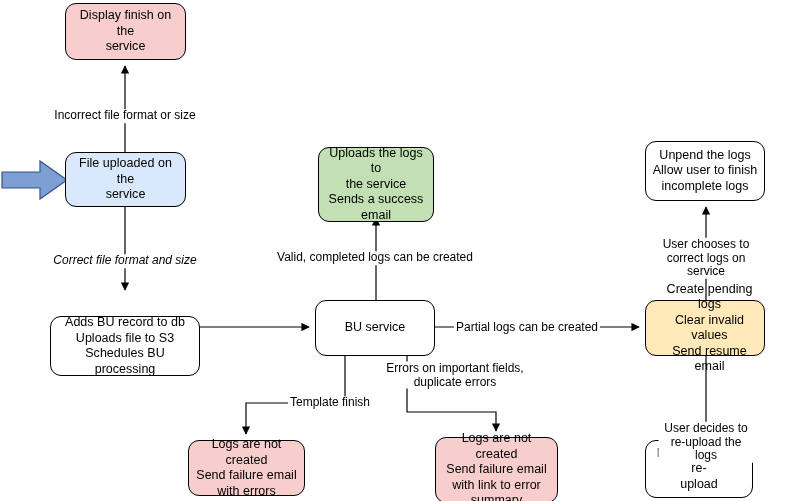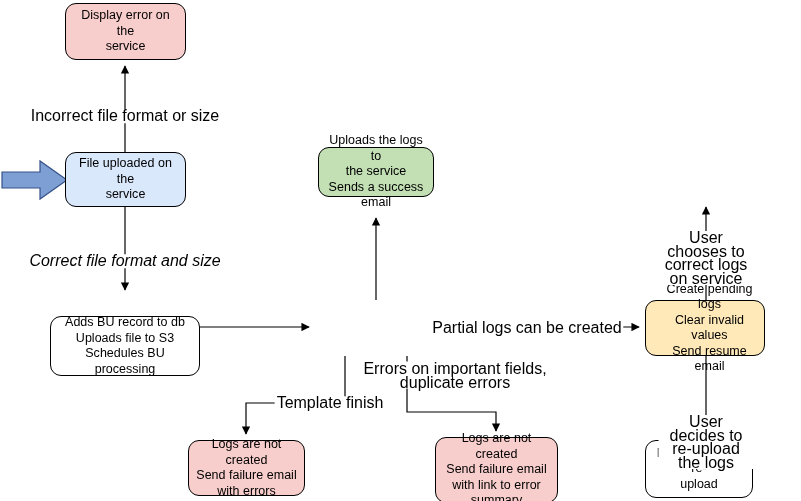--- a/index.html
+++ b/index.html
@@ -35,21 +35,21 @@
     text-align: center;
     color: #000000;
     font-size: 12.5px;
     line-height: 15.5px;
     letter-spacing: 0.02px;
     white-space: pre-line;
     padding: 2px 5px;
   }
   .edge-label {
     position: absolute;
-    font-size: 16px;
+    font-size: 12px;
     line-height: 13.5px;
     color: #000000;
     background: #ffffff;
     text-align: center;
     white-space: pre-line;
     padding: 0 2px;
   }
 </style>
 </head>
 <body>
@@ -98,43 +98,51 @@
     <g>
       <line x1="706" y1="356" x2="706" y2="434" stroke="#000000" stroke-width="1.2" marker-end="url(#arrowhead)"></line>
     </g>
 
     <g>
       <path d="M 2 172 L 40 172 L 40 161 L 67 180 L 40 199 L 40 188 L 2 188 Z" fill="#7d9fd3" stroke="#36538a" stroke-width="1.2" stroke-linejoin="miter"></path>
     </g>
   </svg>
 
   <div class="node" style="left:65px; top:3px; width:121px; height:57px; background:#f8cecc;">
-    <span>Display error on the
+    <span>Display finish on the
 service</span>
   </div>
 
   <div class="node" style="left:65px; top:152px; width:121px; height:55px; background:#dae8fc;">
     <span>File uploaded on the
 service</span>
   </div>
 
   <div class="node" style="left:50px; top:296px; width:150px; height:60px; background:#ffffff;margin-top:20px;">
     <span>Adds BU record to db
 Uploads file to S3
 Schedules BU processing</span>
   </div>
 
-  <div class="node" style="left:318px; top:147px; width:116px; height:50px; background:#c3e0b4;">
+  <div class="node" style="left:318px; top:147px; width:116px; height:75px; background:#c3e0b4;">
     <span>Uploads the logs to
 the service
 Sends a success
 email</span>
   </div>
 
+  <div class="node" style="left:315px; top:300px; width:120px; height:56px; background:#ffffff;">
+    <span>BU service</span>
+  </div>
 
+  <div class="node" style="left:645px; top:141px; width:120px; height:60px; background:#ffffff;">
+    <span>Unpend the logs
+Allow user to finish
+incomplete logs</span>
+  </div>
 
   <div class="node" style="left:645px; top:300px; width:120px; height:56px; background:#ffe9b9;padding-left:14px;">
     <span>Create pending logs
 Clear invalid values
 Send resume email</span>
   </div>
 
   <div class="node" style="left:188px; top:440px; width:117px; height:56px; background:#f8cecc;">
     <span>Logs are not created
 Send failure email
@@ -150,20 +158,21 @@
 
   <div class="node" style="left:645px; top:440px; width:108px; height:58px; background:#ffffff;">
     <span>Mark choice as re-
 upload</span>
   </div>
 
   <div class="edge-label" style="left:125px; top:116px; transform:translate(-50%,-50%);">Incorrect file format or size</div>
 
   <div class="edge-label" style="left:125px; top:261px; transform:translate(-50%,-50%);font-style:italic;">Correct file format and size</div>
 
+  <div class="edge-label" style="left:375px; top:258px; transform:translate(-50%,-50%);">Valid, completed logs can be created</div>
 
   <div class="edge-label" style="left:706px; top:258px; transform:translate(-50%,-50%);">User chooses to correct logs on service</div>
 
   <div class="edge-label" style="left:527px; top:328px; transform:translate(-50%,-50%);">Partial logs can be created</div>
 
   <div class="edge-label" style="left:330px; top:403px; transform:translate(-50%,-50%);">Template finish</div>
 
   <div class="edge-label" style="left:455px; top:375px; transform:translate(-50%,-50%);">Errors on important fields,
 duplicate errors</div>
 

